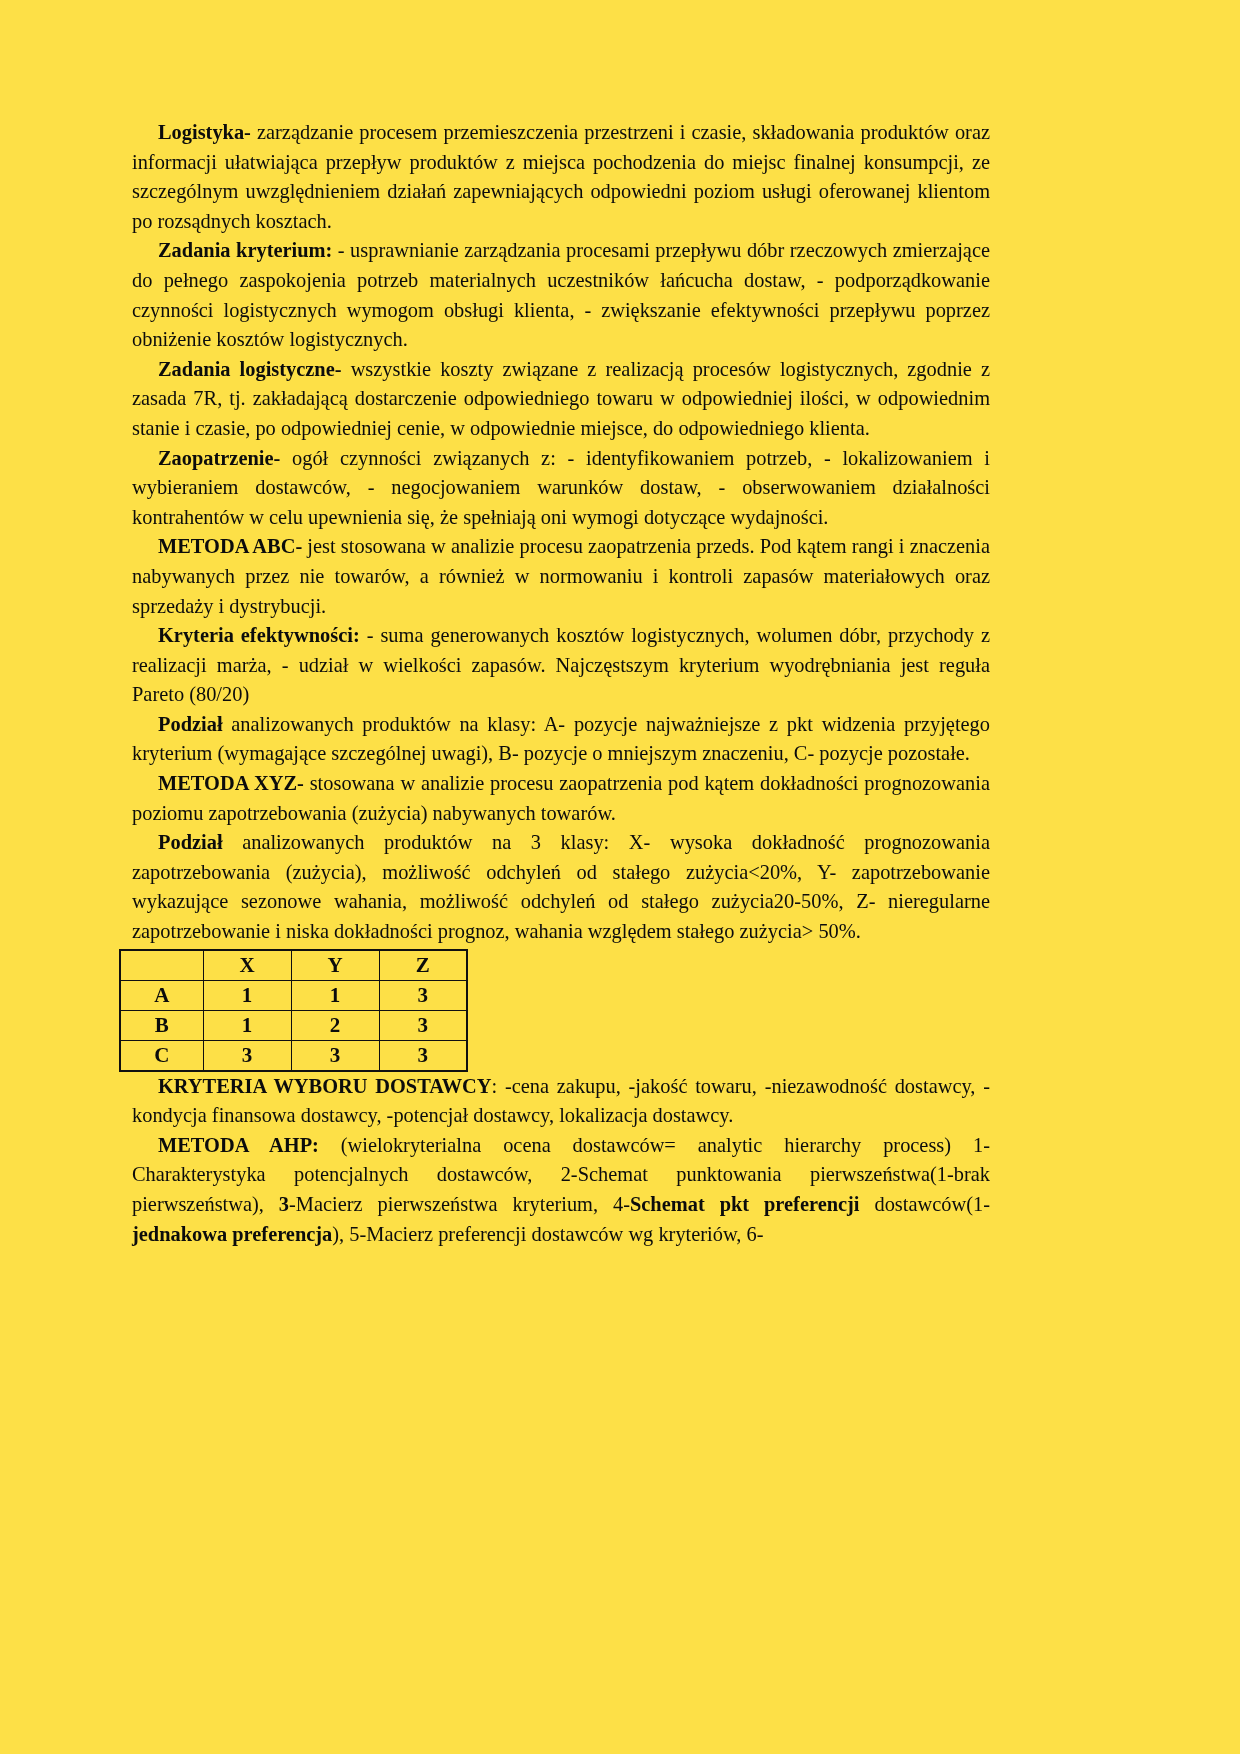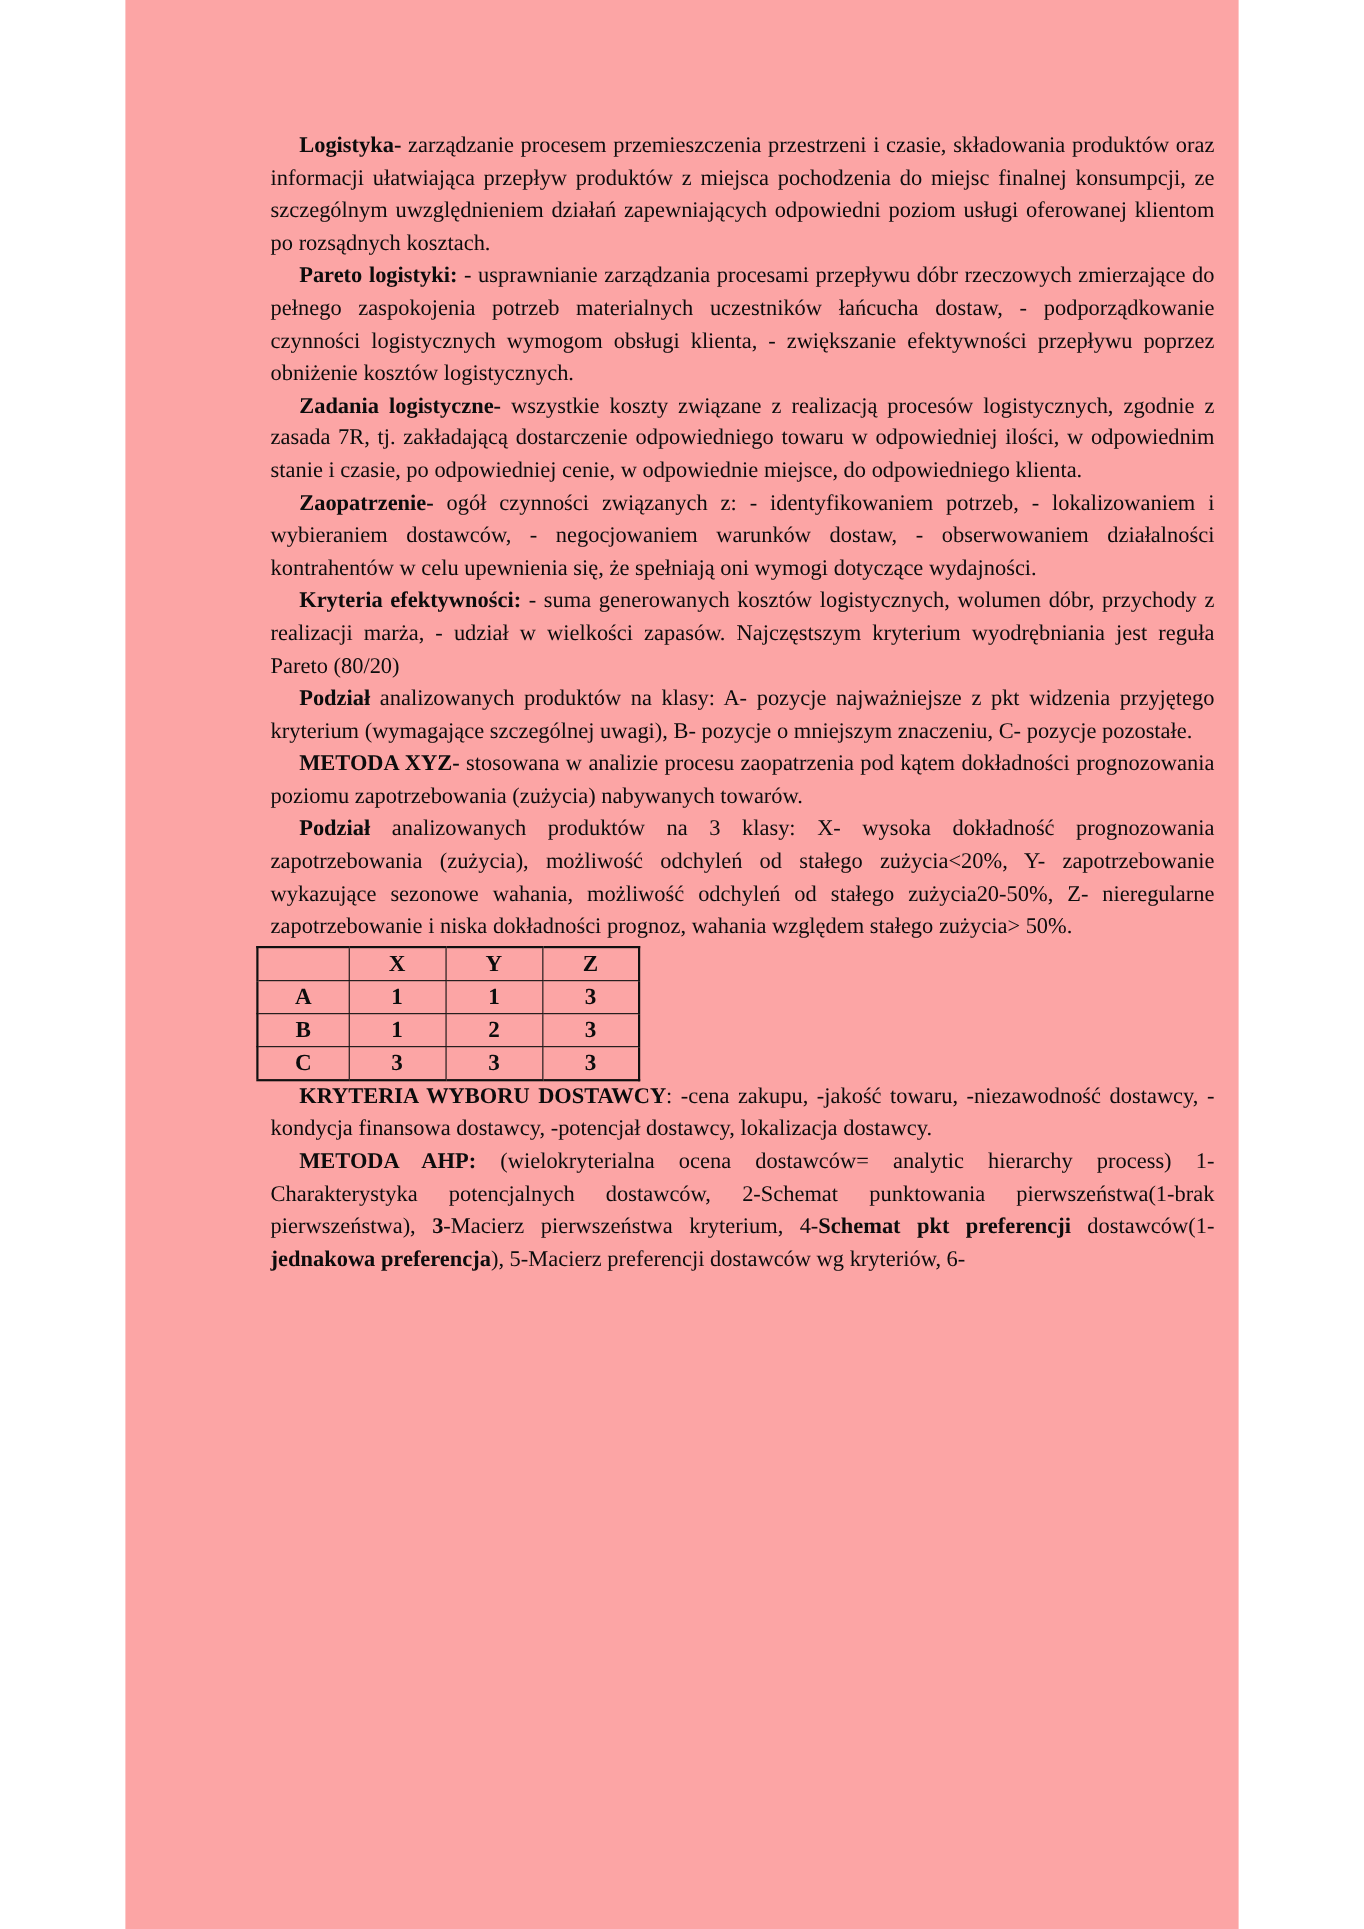--- a/index.html
+++ b/index.html
@@ -3,24 +3,24 @@
 <meta charset="utf-8">
 <title>Logistyka - notatki</title>
 <style>
   html, body {
     margin: 0;
     padding: 0;
     background: #ffffff;
   }
   .page {
     position: relative;
-    width: 1012px;
+    width: 1240px;
     height: 1754px;
     margin: 0 auto;
-    background: #fca5a5;
+    background: #fde047;
     box-sizing: border-box;
     overflow: hidden;
   }
   .content {
     position: absolute;
     left: 132px;
     top: 118px;
     width: 858px;
     font-family: "Liberation Serif", "DejaVu Serif", serif;
     font-size: 20.4px;
@@ -74,27 +74,28 @@
 </style>
 </head>
 <body>
 
 <div class="page">
   <div class="content">
 
     <p class="para"><b class="lead">Logistyka-</b><span> zarządzanie procesem przemieszczenia przestrzeni i czasie, składowania produktów oraz informacji ułatwiająca przepływ produktów z miejsca pochodzenia do miejsc finalnej konsumpcji, ze szczególnym uwzględnieniem działań zapewniających odpowiedni poziom usługi oferowanej klientom po rozsądnych kosztach.</span></p>
 
 
-    <p class="para"><b class="lead">Pareto logistyki:</b><span> - usprawnianie zarządzania procesami przepływu dóbr rzeczowych zmierzające do pełnego zaspokojenia potrzeb materialnych uczestników łańcucha dostaw, - podporządkowanie czynności logistycznych wymogom obsługi klienta, - zwiększanie efektywności przepływu poprzez obniżenie kosztów logistycznych.</span></p>
+    <p class="para"><b class="lead">Zadania kryterium:</b><span> - usprawnianie zarządzania procesami przepływu dóbr rzeczowych zmierzające do pełnego zaspokojenia potrzeb materialnych uczestników łańcucha dostaw, - podporządkowanie czynności logistycznych wymogom obsługi klienta, - zwiększanie efektywności przepływu poprzez obniżenie kosztów logistycznych.</span></p>
 
     <p class="para"><b class="lead">Zadania logistyczne-</b><span> wszystkie koszty związane z realizacją procesów logistycznych, zgodnie z zasada 7R, tj. zakładającą dostarczenie odpowiedniego towaru w odpowiedniej ilości, w odpowiednim stanie i czasie, po odpowiedniej cenie, w odpowiednie miejsce, do odpowiedniego klienta.</span></p>
 
     <p class="para"><b class="lead">Zaopatrzenie-</b><span> ogół czynności związanych z: - identyfikowaniem potrzeb, - lokalizowaniem i wybieraniem dostawców, - negocjowaniem warunków dostaw, - obserwowaniem działalności kontrahentów w celu upewnienia się, że spełniają oni wymogi dotyczące wydajności.</span></p>
 
 
+    <p class="para"><b class="lead">METODA ABC-</b><span> jest stosowana w analizie procesu zaopatrzenia przeds. Pod kątem rangi i znaczenia nabywanych przez nie towarów,  a również w normowaniu i kontroli zapasów materiałowych oraz sprzedaży i dystrybucji.</span></p>
 
     <p class="para"><b class="lead">Kryteria efektywności:</b><span> - suma generowanych kosztów logistycznych, wolumen dóbr, przychody z realizacji marża, - udział w  wielkości zapasów. Najczęstszym kryterium wyodrębniania jest reguła Pareto (80/20)</span></p>
 
     <p class="para"><b class="lead">Podział</b><span> analizowanych produktów na klasy: A- pozycje najważniejsze z pkt widzenia przyjętego kryterium (wymagające szczególnej uwagi), B- pozycje o mniejszym znaczeniu, C- pozycje pozostałe.</span></p>
 
     <p class="para"><b class="lead">METODA XYZ-</b><span> stosowana w analizie procesu zaopatrzenia pod kątem dokładności prognozowania poziomu zapotrzebowania (zużycia) nabywanych towarów.</span></p>
 
     <p class="para"><b class="lead">Podział</b><span> analizowanych produktów na 3 klasy: X- wysoka dokładność prognozowania zapotrzebowania (zużycia), możliwość odchyleń od stałego zużycia&lt;20%, Y- zapotrzebowanie wykazujące sezonowe wahania, możliwość odchyleń od stałego zużycia20-50%, Z- nieregularne zapotrzebowanie i niska dokładności prognoz, wahania względem stałego zużycia&gt; 50%.</span></p>
 
 

